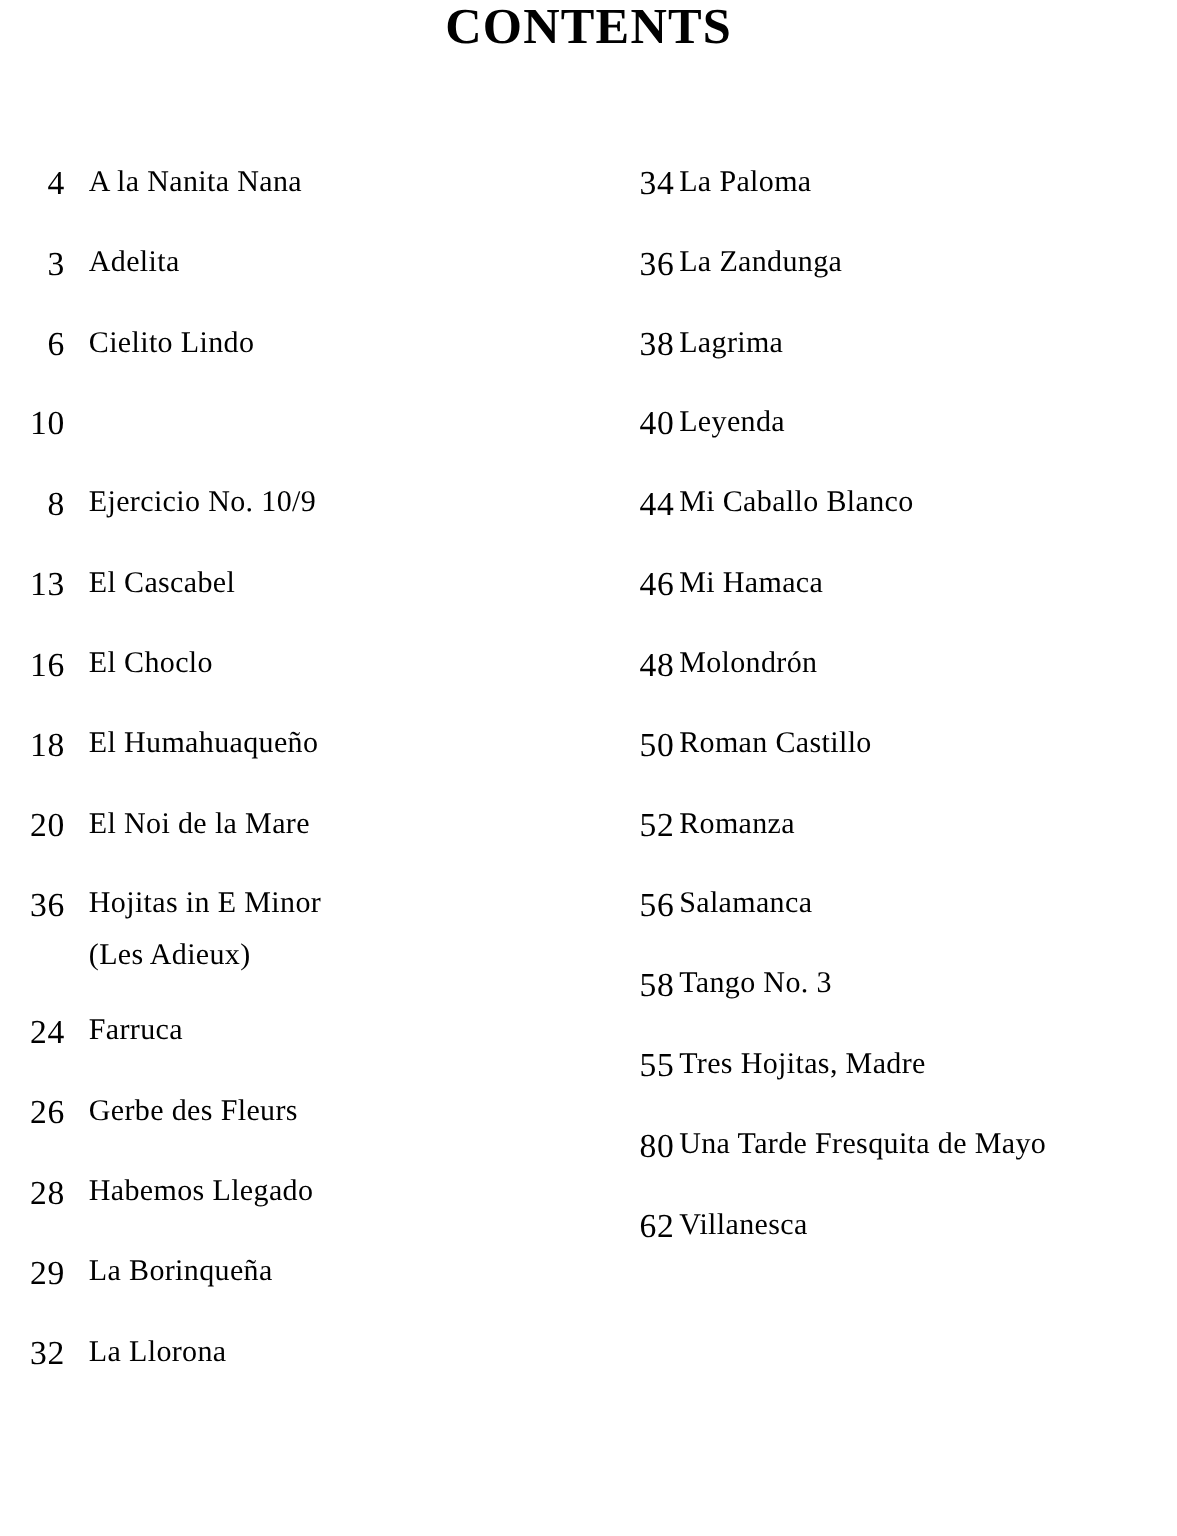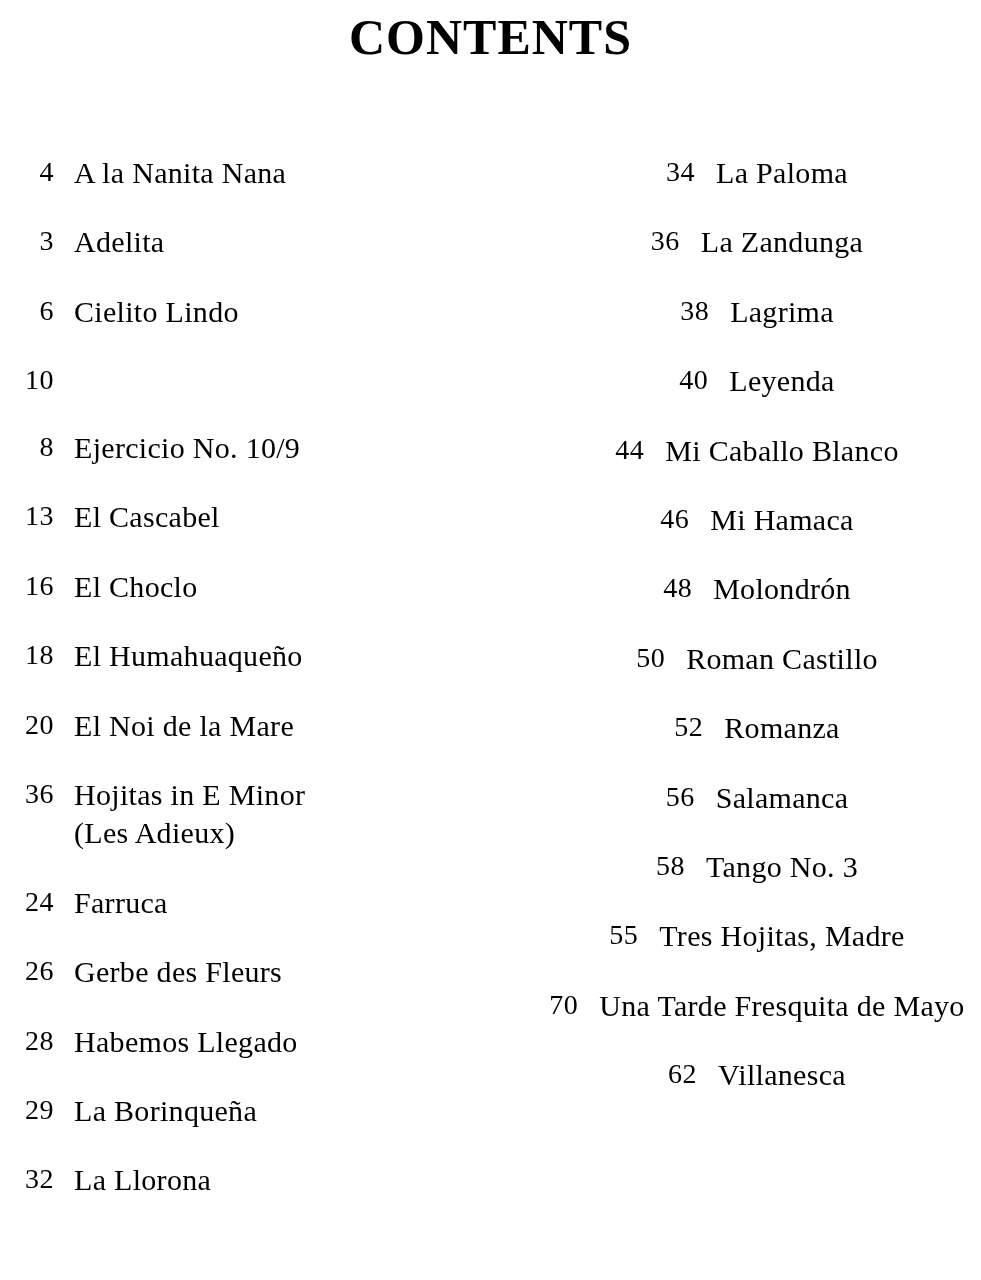--- a/index.html
+++ b/index.html
@@ -18,76 +18,75 @@
   .page {
     width: 981px;
     height: 1280px;
     position: relative;
     box-sizing: border-box;
   }
   .contents-title {
     text-align: center;
     font-family: "Liberation Serif", serif;
     font-weight: bold;
-    font-size: 50px;
+    font-size: 42px;
     letter-spacing: 1px;
     line-height: 1;
     margin: 0;
-    padding-top: 12px;
+    padding-top: 2px;
     font-variant: small-caps;
     text-transform: uppercase;
   }
   .columns {
     display: flex;
     flex-direction: row;
     margin-top: 92px;
     padding-left: 8px;
     padding-right: 0px;
   }
   .col {
     display: flex;
     flex-direction: column;
   }
   .col-left {
     width: 505px;
   }
   .col-right {
     width: 470px;
-    align-items: center;
   }
   .entry {
     display: flex;
     flex-direction: row;
     align-items: flex-start;
     margin-bottom: 31px;
     font-size: 28px;
     line-height: 1.28;
   }
   .entry .pageno {
     width: 46px;
     text-align: right;
     flex: 0 0 46px;
     font-size: 28px;
     letter-spacing: 0.5px;
   }
   .entry .title {
     margin-left: 20px;
-    font-size: 30px;
+    font-size: 25px;
     letter-spacing: 0.3px;
   }
   .entry .title .sub {
     display: block;
-    margin-top: 0;
+    margin-top: 11px;
   }
   .col-right .entry .pageno {
     width: 50px;
     flex: 0 0 50px;
   }
   .col-right .entry .title {
-    margin-left: 21px;
+    margin-left: 4px;
     white-space: nowrap;
   }
 </style>
 </head>
 <body>
 
 <div class="page">
 
   <h1 class="contents-title">Contents</h1>
 
@@ -228,21 +227,21 @@
         <span class="pageno">58</span>
         <span class="title">Tango No. 3</span>
       </div>
 
       <div class="entry">
         <span class="pageno">55</span>
         <span class="title">Tres Hojitas, Madre</span>
       </div>
 
       <div class="entry">
-        <span class="pageno">70</span>
+        <span class="pageno">80</span>
         <span class="title">Una Tarde Fresquita de Mayo</span>
       </div>
 
       <div class="entry">
         <span class="pageno">62</span>
         <span class="title">Villanesca</span>
       </div>
 
     </div>
 

